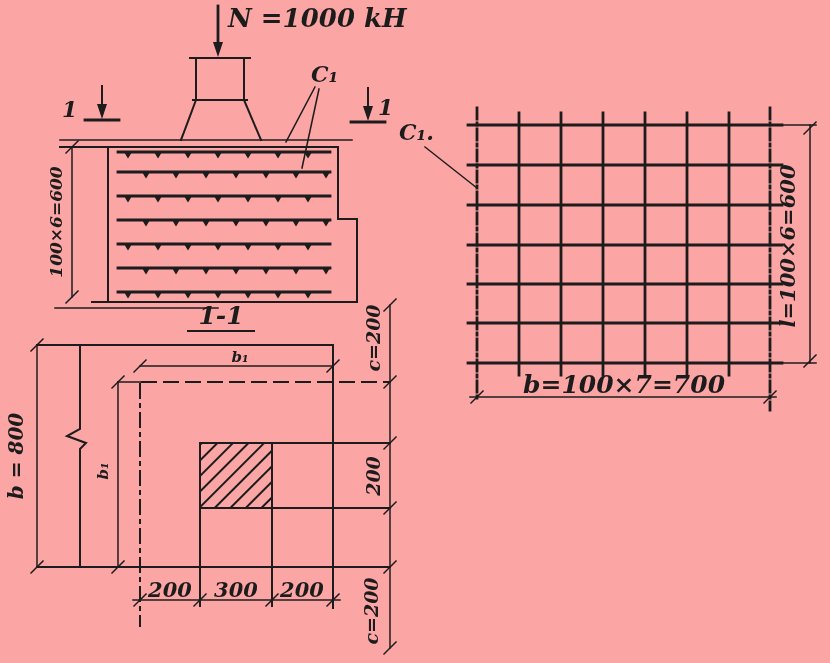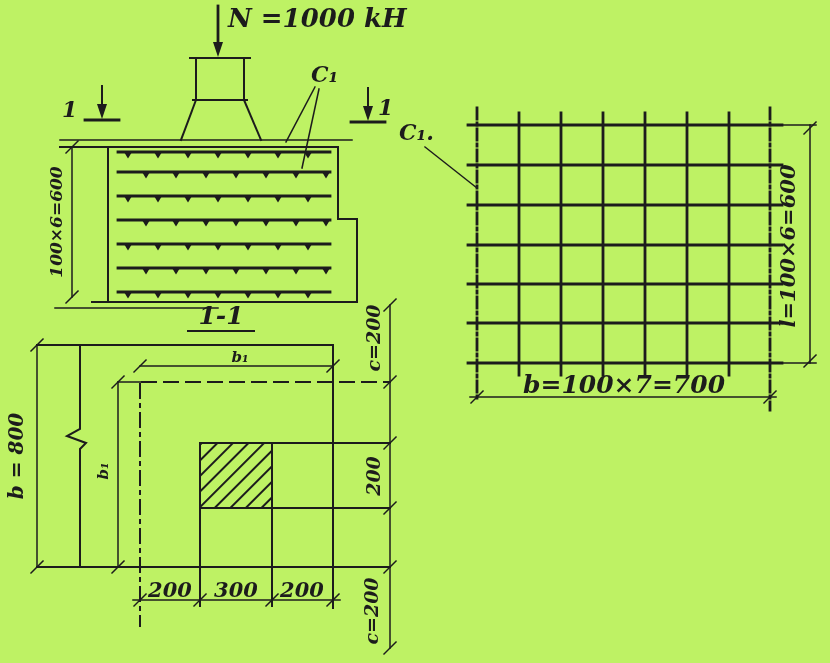--- a/index.html
+++ b/index.html
@@ -1,16 +1,16 @@
 <!DOCTYPE html>
 <html><head>
 <meta charset="utf-8">
 <style>
   html,body{margin:0;padding:0;background:#e8e8e4;}
-  .page{position:relative;width:830px;height:663px;background:#bef264;overflow:hidden;
+  .page{position:relative;width:830px;height:663px;background:#fca5a5;overflow:hidden;
         font-family:"DejaVu Serif",serif;}
   svg{display:block}
   .ln{stroke:#1c1c1c;stroke-width:2;fill:none;stroke-linecap:square;}
   .thick{stroke-width:2.8;}
   .thin{stroke-width:1.5;}
   .ink{fill:#1c1c1c;stroke:none;}
   text{fill:#1c1c1c;font-family:"DejaVu Serif",serif;font-style:italic;font-weight:bold;}
   .t15{font-size:15px}.t17{font-size:17px}.t19{font-size:19px}.t20{font-size:20px}
   .t21{font-size:21px}.t22{font-size:22px}.t25{font-size:25px}.t26{font-size:26px}
 </style>

